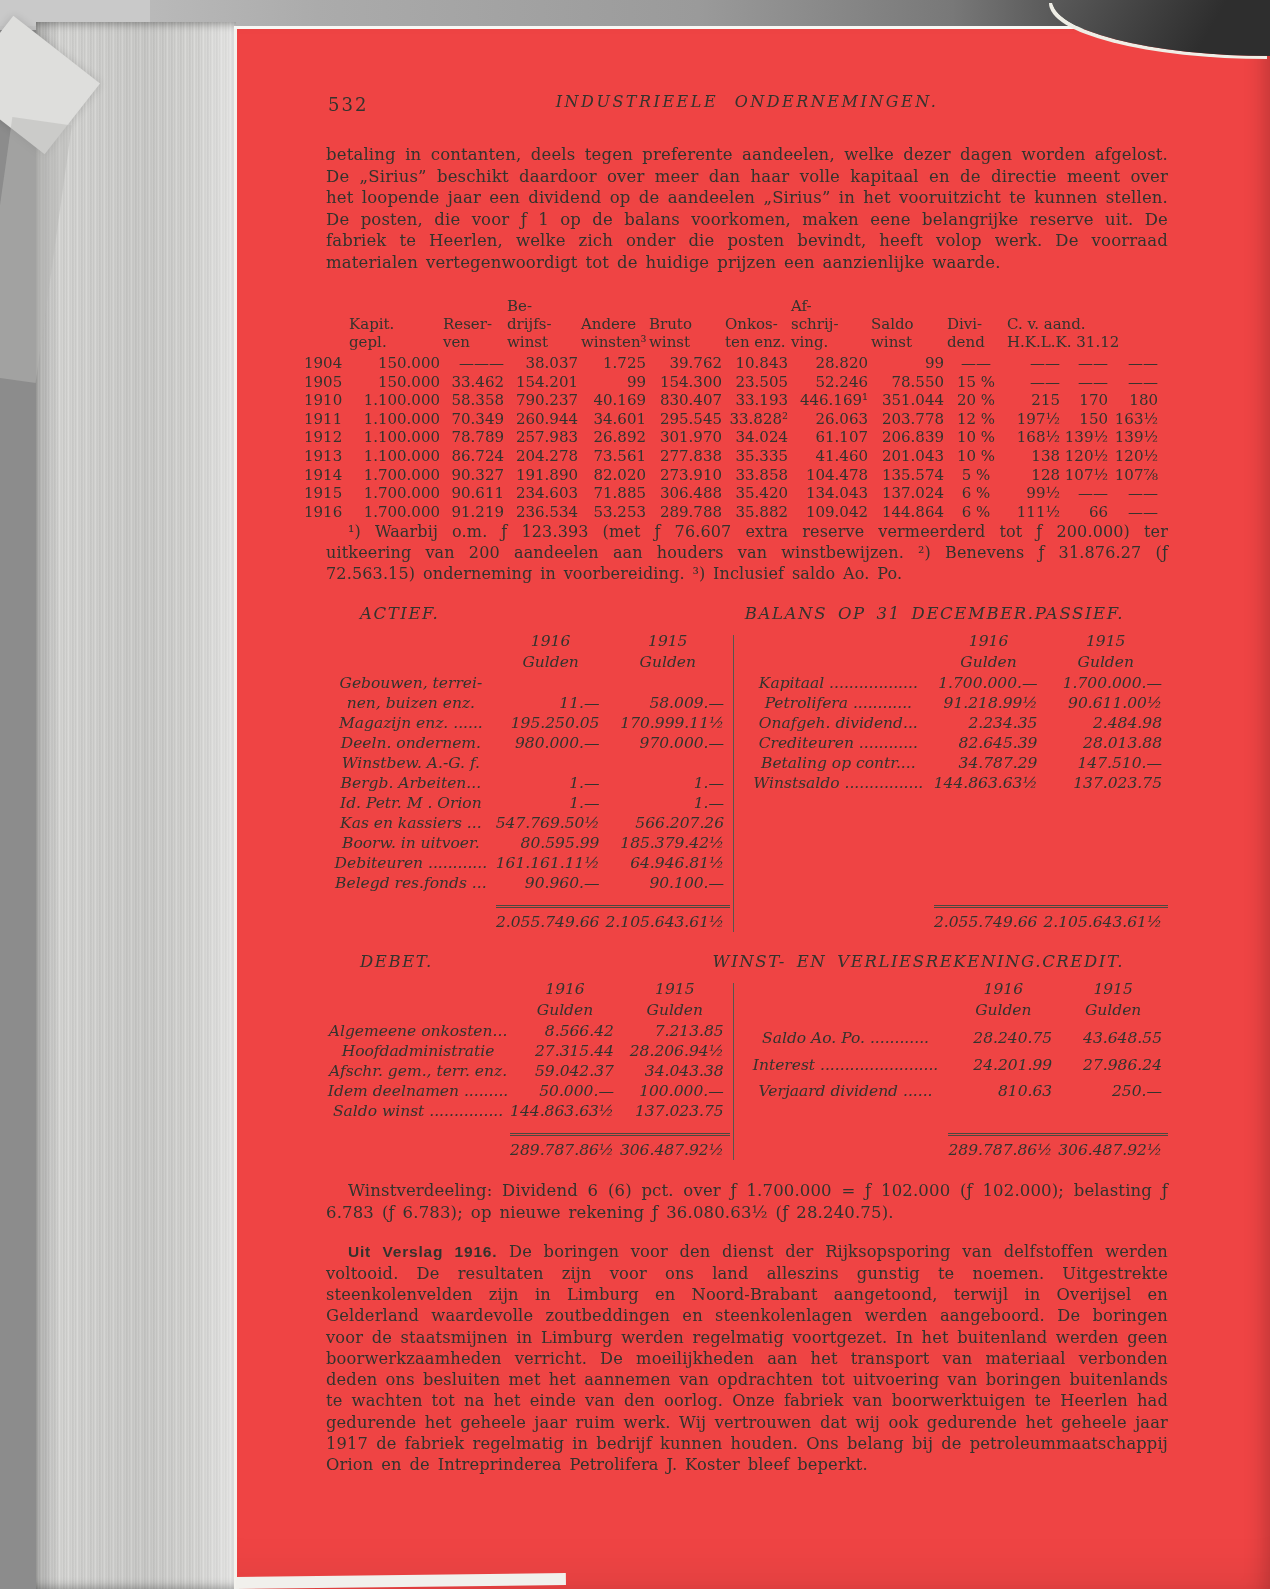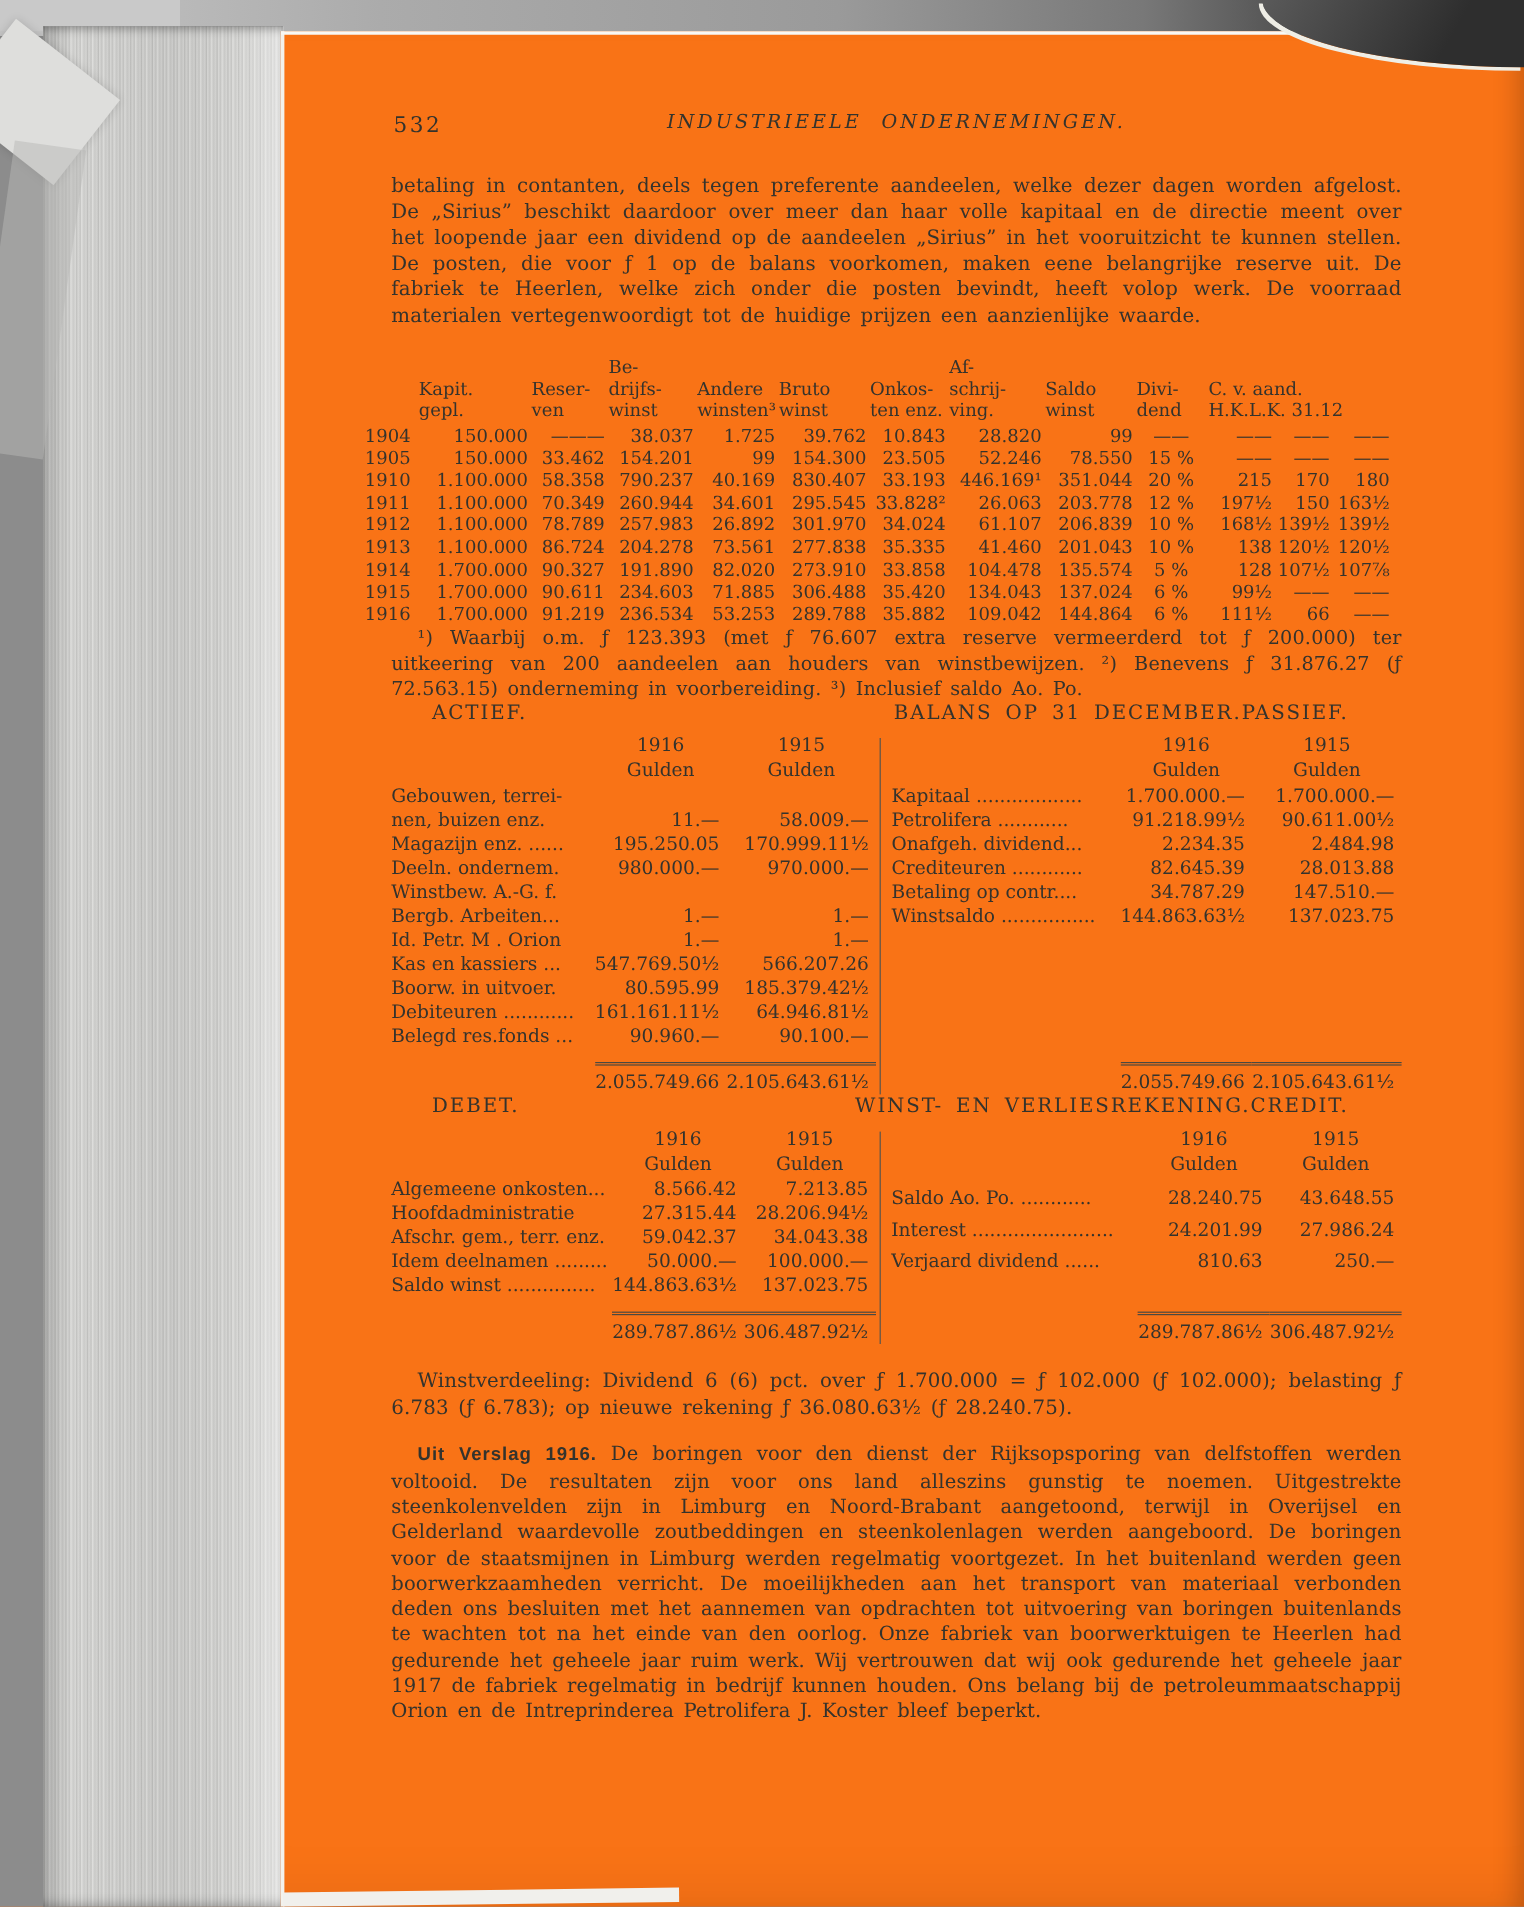--- a/index.html
+++ b/index.html
@@ -15,21 +15,21 @@
   .white-wedge{position:absolute;left:-26px;top:40px;width:110px;height:90px;background:#dededc;
     transform:rotate(38deg);box-shadow:0 0 8px rgba(0,0,0,.15);}
   .white-wedge2{position:absolute;left:-6px;top:120px;width:60px;height:260px;background:#b8b8b6;
     transform:rotate(8deg);opacity:.5;}
   .stack{position:absolute;left:36px;top:22px;bottom:0;width:200px;
     background:
       linear-gradient(90deg,rgba(0,0,0,.18) 0,rgba(0,0,0,0) 12%,rgba(0,0,0,.05) 55%,rgba(0,0,0,0) 80%,rgba(255,255,255,.35) 97%),
       repeating-linear-gradient(90deg,#d2d2d0 0px,#bfbfbd 1px,#dadad8 2px,#c6c6c4 4px,#e0e0de 5px,#cbcbc9 7px,#d7d7d5 9px);
     box-shadow:inset 0 6px 8px -4px rgba(0,0,0,.35), inset 0 -8px 10px -6px rgba(0,0,0,.3);}
   .page{position:absolute;left:234px;top:26px;width:1036px;height:1563px;
-    background:#f97316;
+    background:#ef4444;
     box-shadow:inset 0 3px 0 #f8f8f5, inset 3px 0 0 #f3f2ed,
                inset -18px 0 22px -14px rgba(0,0,0,.22),
                inset 0 -60px 50px -50px rgba(0,0,0,.08);}
   .dark-corner{position:absolute;right:0;top:0;width:218px;height:56px;
     background:linear-gradient(120deg,#5a5a5a,#2e2e2e 70%);
     border-bottom-left-radius:218px 56px;
     box-shadow:-3px 3px 0 0 #efeee6;}
   .bottom-sliver{position:absolute;left:236px;bottom:0px;width:330px;height:12px;background:#f1f0ec;
     transform:rotate(-.7deg);transform-origin:left bottom;}
   
@@ -43,31 +43,31 @@
   
   table{border-collapse:collapse;}
   .res{margin-top:24px;margin-left:-26px;table-layout:fixed;font-size:15px;}
   .res th{font-weight:normal;text-align:left;vertical-align:bottom;white-space:pre-line;
     line-height:18px;padding:0 1px 3px 1px;}
   .res th:first-child{text-align:left;}
   .res td{vertical-align:bottom;line-height:18.6px;padding:0 2px;text-align:right;white-space:nowrap;}
   .res td:first-child{text-align:left;padding-left:4px;}
   .res td:nth-child(10){text-align:center;}
   
-  .section{}
+  .section{margin-top:20px;font-style:italic;}
   .section-head{display:flex;align-items:baseline;font-size:16.5px;letter-spacing:1.6px;word-spacing:4px;}
   .section-head .lefttitle{margin-left:34px;}
   .section-head .centertitle{flex:1;text-align:right;}
   .section-head .righttitle{margin-right:44px;}
   .twocol{display:flex;margin-top:8px;}
   .vrule{width:1px;background:#57554c;margin:4px 3px 0 3px;}
   .fin{table-layout:fixed;font-size:15.5px;}
   .fin th{font-weight:normal;text-align:center;line-height:21px;padding:0;}
   .fin td{vertical-align:bottom;line-height:20px;padding:0;white-space:nowrap;}
-  .fin .lbl{white-space:pre-line;text-align:left;}
+  .fin .lbl{white-space:pre-line;text-align:center;}
   .fin .val{text-align:right;padding-right:6px;}
   .fin tr.spacer td{height:12px;}
   .passief tr.spacer td{height:112px;}
   .credit tr.spacer td{height:32px;}
   .fin tr.total td.val{border-top:3px double #4b4940;padding-top:4px;}
   
   .winstverdeeling{margin-top:20px;text-indent:22px;}
   .verslag{margin-top:18px;text-indent:22px;font-size:16.3px;line-height:21.3px;}
   .verslag .lead{font-family:"Liberation Sans", sans-serif;font-weight:bold;font-size:15.5px;letter-spacing:.8px;}
 </style>

